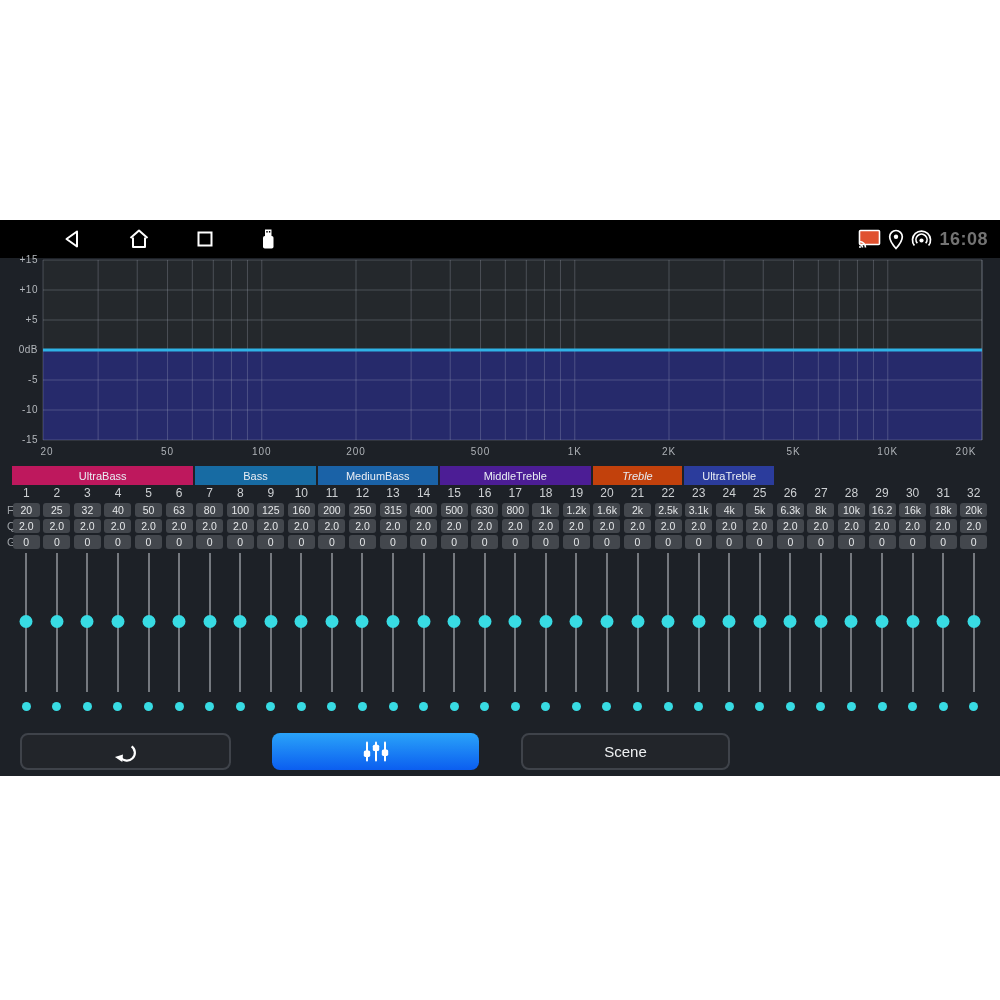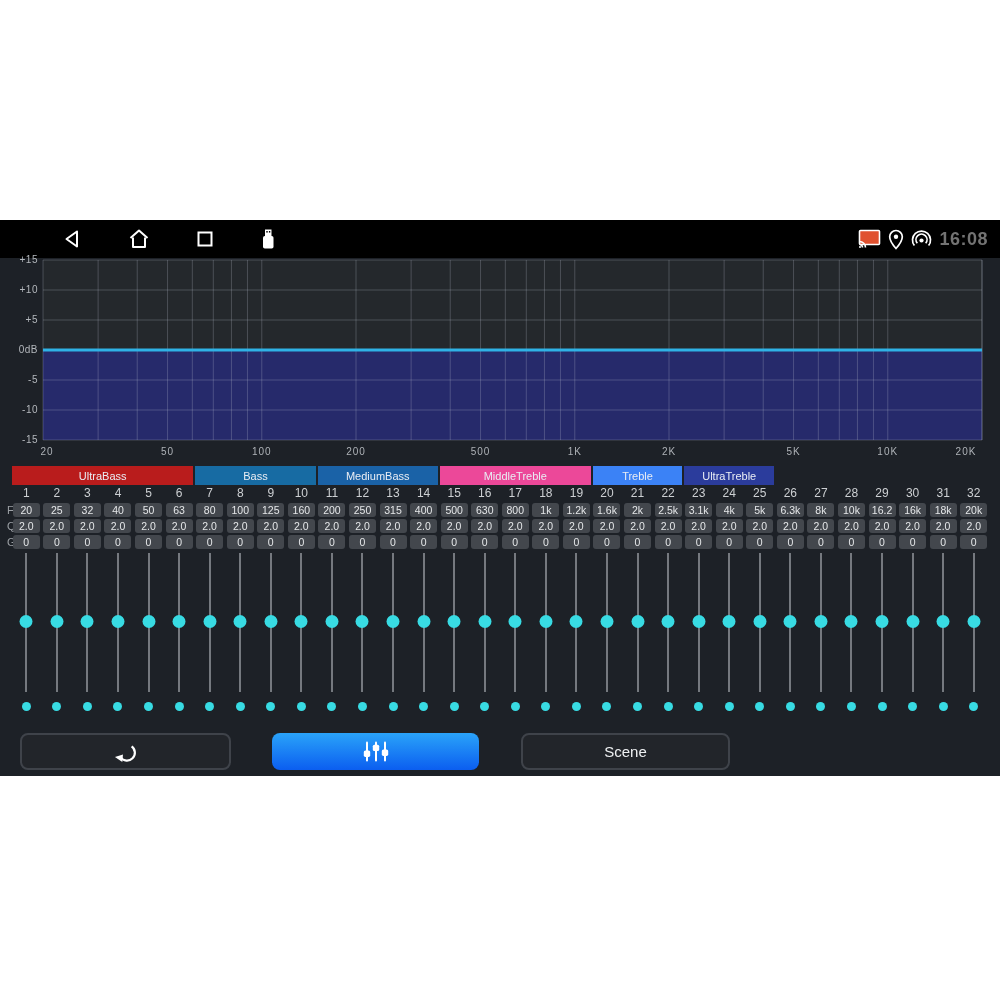--- a/index.html
+++ b/index.html
@@ -140,25 +140,25 @@
         <div class="freq-label" style="left: 480.555px;">500</div>
         <div class="freq-label" style="left: 574.778px;">1K</div>
         <div class="freq-label" style="left: 669px;">2K</div>
         <div class="freq-label" style="left: 793.555px;">5K</div>
         <div class="freq-label" style="left: 887.778px;">10K</div>
         <div class="freq-label" style="left: 966px;">20K</div>
       </div>
   </div>
 
   <div class="bands" id="bands">
-      <div class="band" style="grid-column: span 6; background: #b91c1c;">UltraBass</div>
+      <div class="band" style="grid-column: span 6; background: #be185d;">UltraBass</div>
       <div class="band" style="grid-column: span 4; background: rgb(23, 107, 163);">Bass</div>
       <div class="band" style="grid-column: span 4; background: rgb(26, 98, 167);">MediumBass</div>
-      <div class="band" style="grid-column: span 5; background: #ec4899;">MiddleTreble</div>
-      <div class="band" style="grid-column: span 3; background: #3b82f6;">Treble</div>
+      <div class="band" style="grid-column: span 5; background: #4c1d95;">MiddleTreble</div>
+      <div class="band" style="grid-column: span 3; background: #c2410c; font-style: italic;">Treble</div>
       <div class="band" style="grid-column: span 3; background: rgb(43, 60, 156);">UltraTreble</div>
     </div>
 
   <div class="chan-row" id="row-numbers" style="top:266px">
       <div class="chan-num">1</div>
       <div class="chan-num">2</div>
       <div class="chan-num">3</div>
       <div class="chan-num">4</div>
       <div class="chan-num">5</div>
       <div class="chan-num">6</div>

